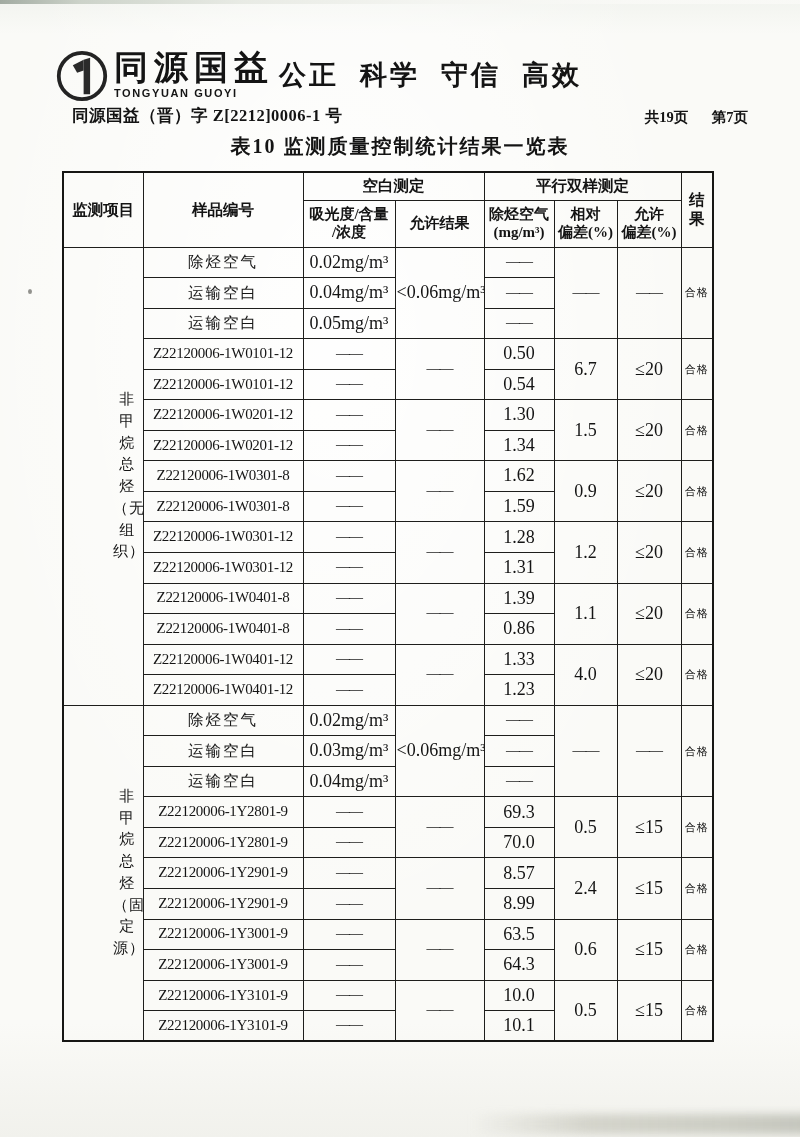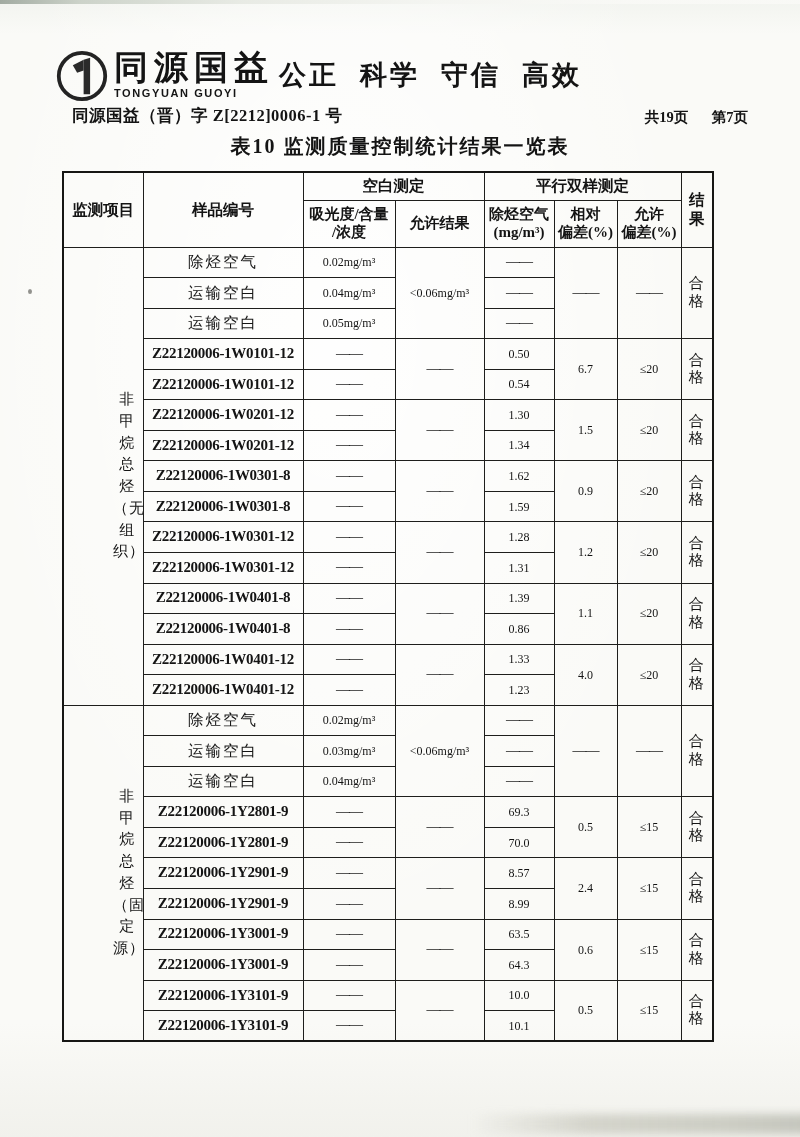--- a/index.html
+++ b/index.html
@@ -48,24 +48,24 @@
   }
   #qc-table th, #qc-table td {
     border:1.6px solid #1e1e1c; padding:0 1px; text-align:center; vertical-align:middle;
     overflow:hidden; line-height:1.18;
   }
   #qc-table { border:2.2px solid #161614; }
   #qc-table thead th { font-weight:bold; }
   #qc-table thead tr:nth-child(1) { height:28px; }
   #qc-table thead tr:nth-child(2) { height:47px; font-size:15px; }
   #qc-table tbody tr { height:30.55px; }
-  .sample-id { font-size:15px; letter-spacing:-0.3px; font-weight:bold; white-space:nowrap; }
+  .sample-id { font-size:15px; letter-spacing:-0.3px; font-weight:normal; white-space:nowrap; }
   .sample-name { letter-spacing:2px; }
-  .num { font-size:12px; }
-  .verdict { letter-spacing:1px; font-size:15px; }
+  .num { font-size:18px; }
+  .verdict { letter-spacing:1px; font-size:11px; }
   .item-cell { font-size:15px; letter-spacing:1px; }
   .item-cell div { line-height:1.45;margin-left:48px; }
   .dash { font-size:14px; letter-spacing:-1px; white-space:nowrap; }
 </style>
 </head>
 <body>
 
 <div id="page">
   <div id="top-edge"></div>
 

